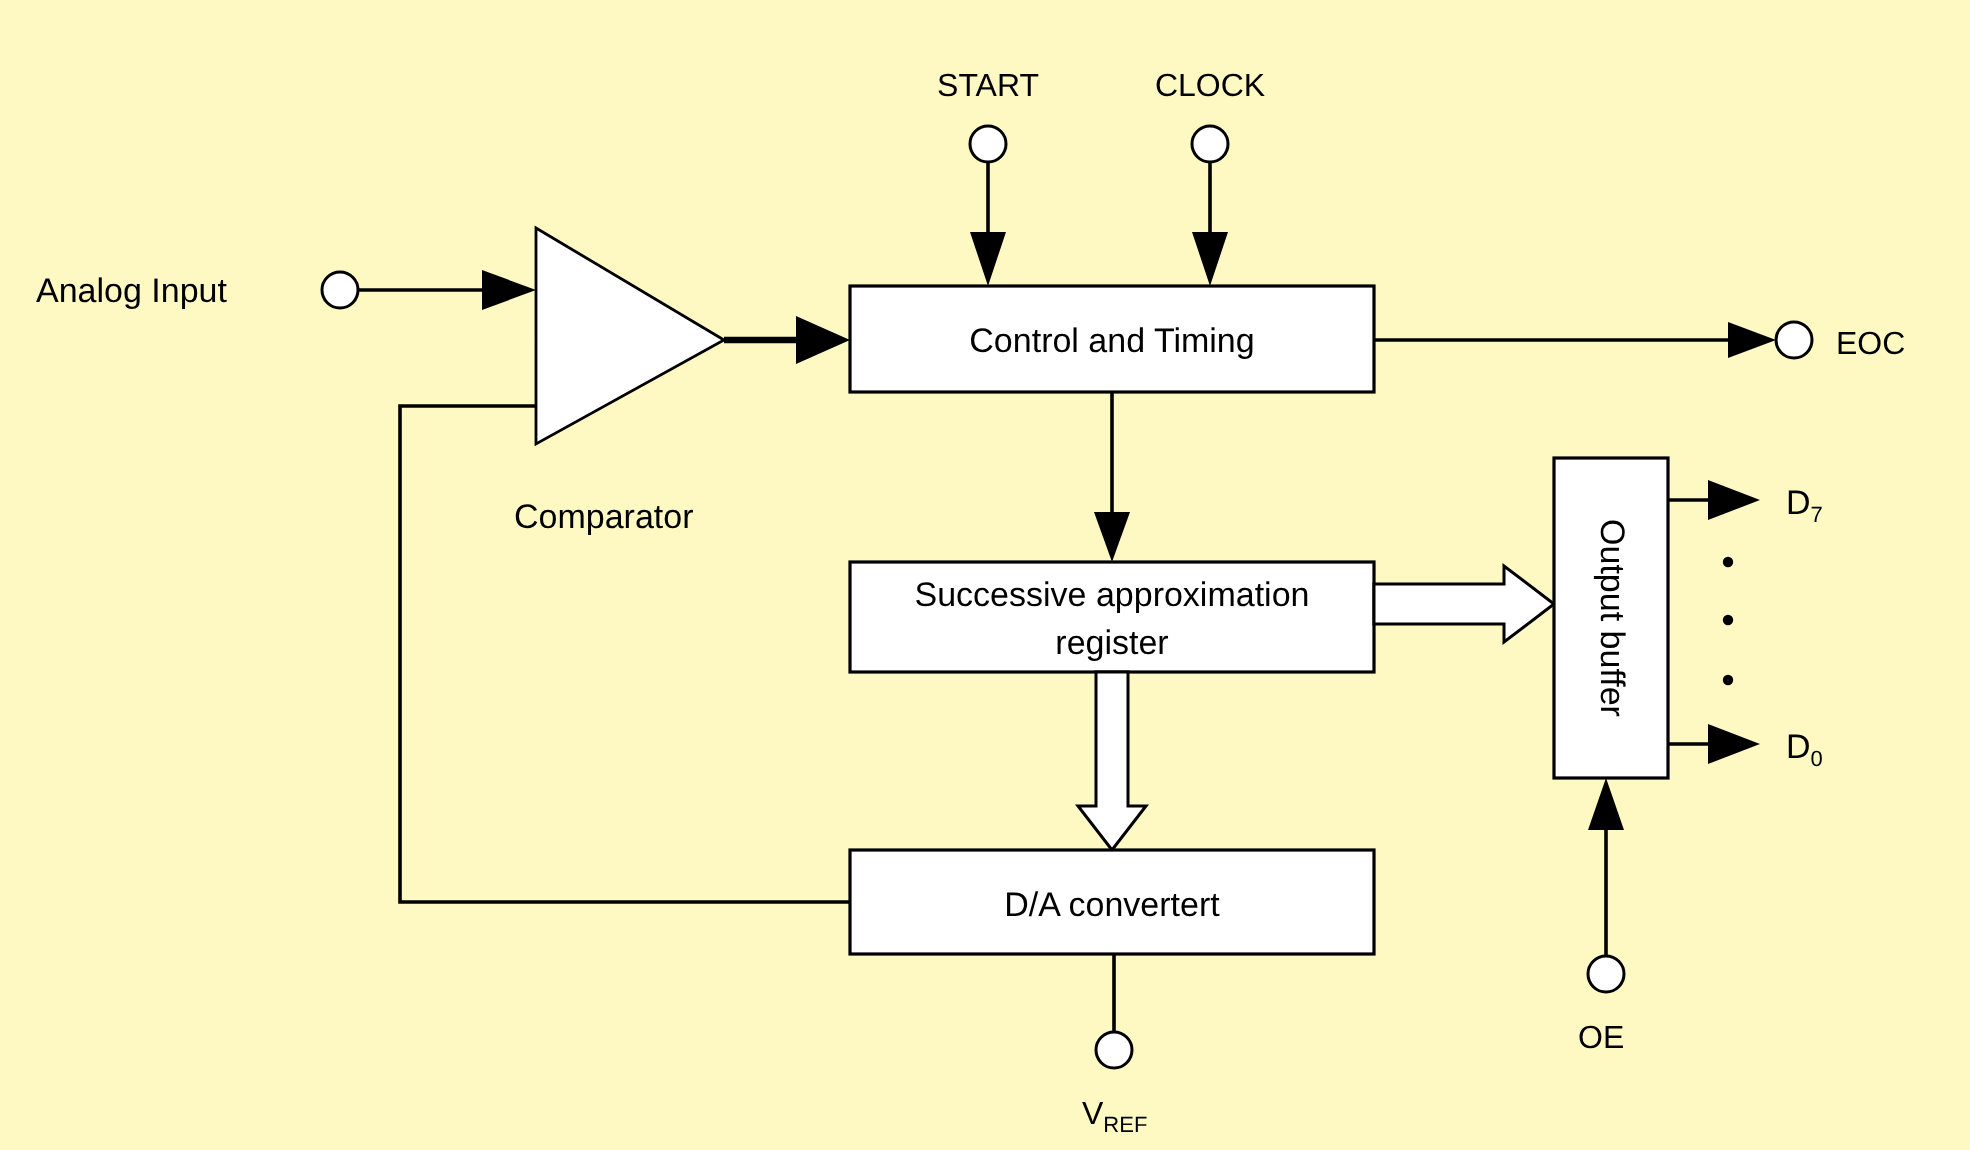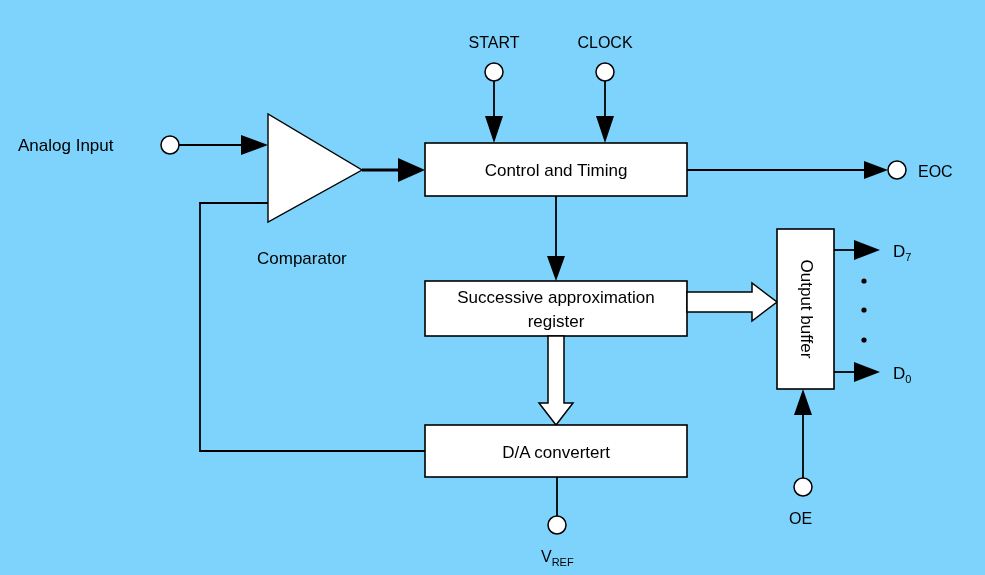--- a/index.html
+++ b/index.html
@@ -11,21 +11,21 @@
   body {
     font-family: "Liberation Sans", sans-serif;
     width: 985px;
     height: 575px;
     overflow: hidden;
   }
   #diagram-root {
     position: relative;
     width: 985px;
     height: 575px;
-    background: #7dd3fc;
+    background: #fef9c3;
   }
   svg#adc-svg {
     display: block;
     width: 985px;
     height: 575px;
   }
   .blk-rect {
     fill: #ffffff;
     stroke: #000000;
     stroke-width: 1.6;

